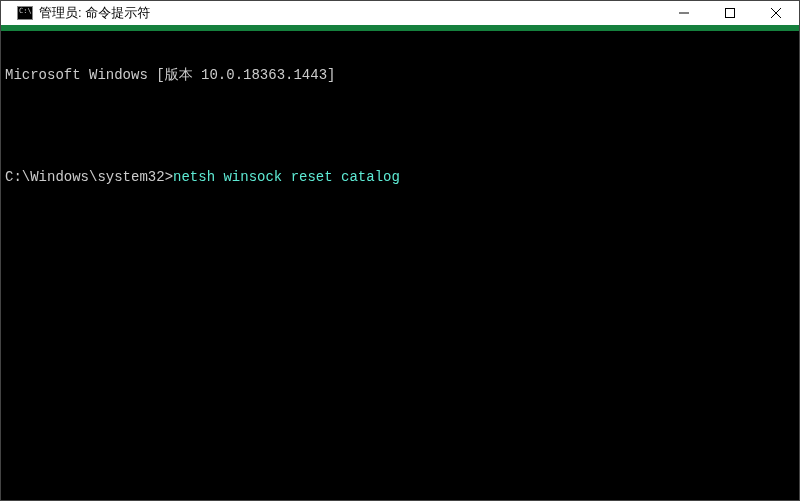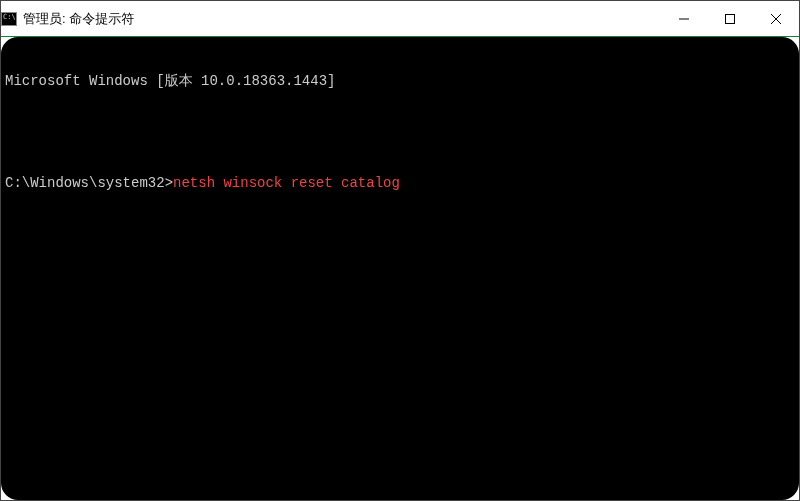--- a/index.html
+++ b/index.html
@@ -12,28 +12,28 @@
     }
     .window {
       width: 800px;
       height: 501px;
       background: #fff;
       display: flex;
       flex-direction: column;
       border: 1px solid #444;
     }
     .titlebar {
-      height: 36px;
+      height: 30px;
       background: #ffffff;
       display: flex;
       align-items: center;
-      padding-left: 0;
+      padding-left: 16px;
       font-size: 13px;
       color: #000;
-      border-bottom: 1px solid #15803d;
+      border-bottom: 6px solid #15803d;
     }
     .titlebar-icon {
       width: 16px;
       height: 14px;
       margin-right: 6px;
       background: #000;
       border: 1px solid #888;
       position: relative;
       display: inline-block;
     }
@@ -64,29 +64,28 @@
     .terminal {
       flex: 1 1 auto;
       background: #000000;
       color: #cccccc;
       font-family: Consolas, "Courier New", monospace;
       font-size: 14px;
       line-height: 17px;
       padding: 2px 4px;
       white-space: pre;
       overflow: hidden;
-      border-radius: 17px;
     }
     .term-line { display: block; }
     .prompt-line { display: flex; }
     .prompt { white-space: pre; }
     .cmd-input {
       background: transparent;
       border: none;
-      color: #ef4444;
+      color: #5eead4;
       font: inherit;
       outline: none;
       flex: 1 1 auto;
       padding: 0;
     }
     .blank-line { height: 17px; }
   </style>
 </head>
 <body>
 

